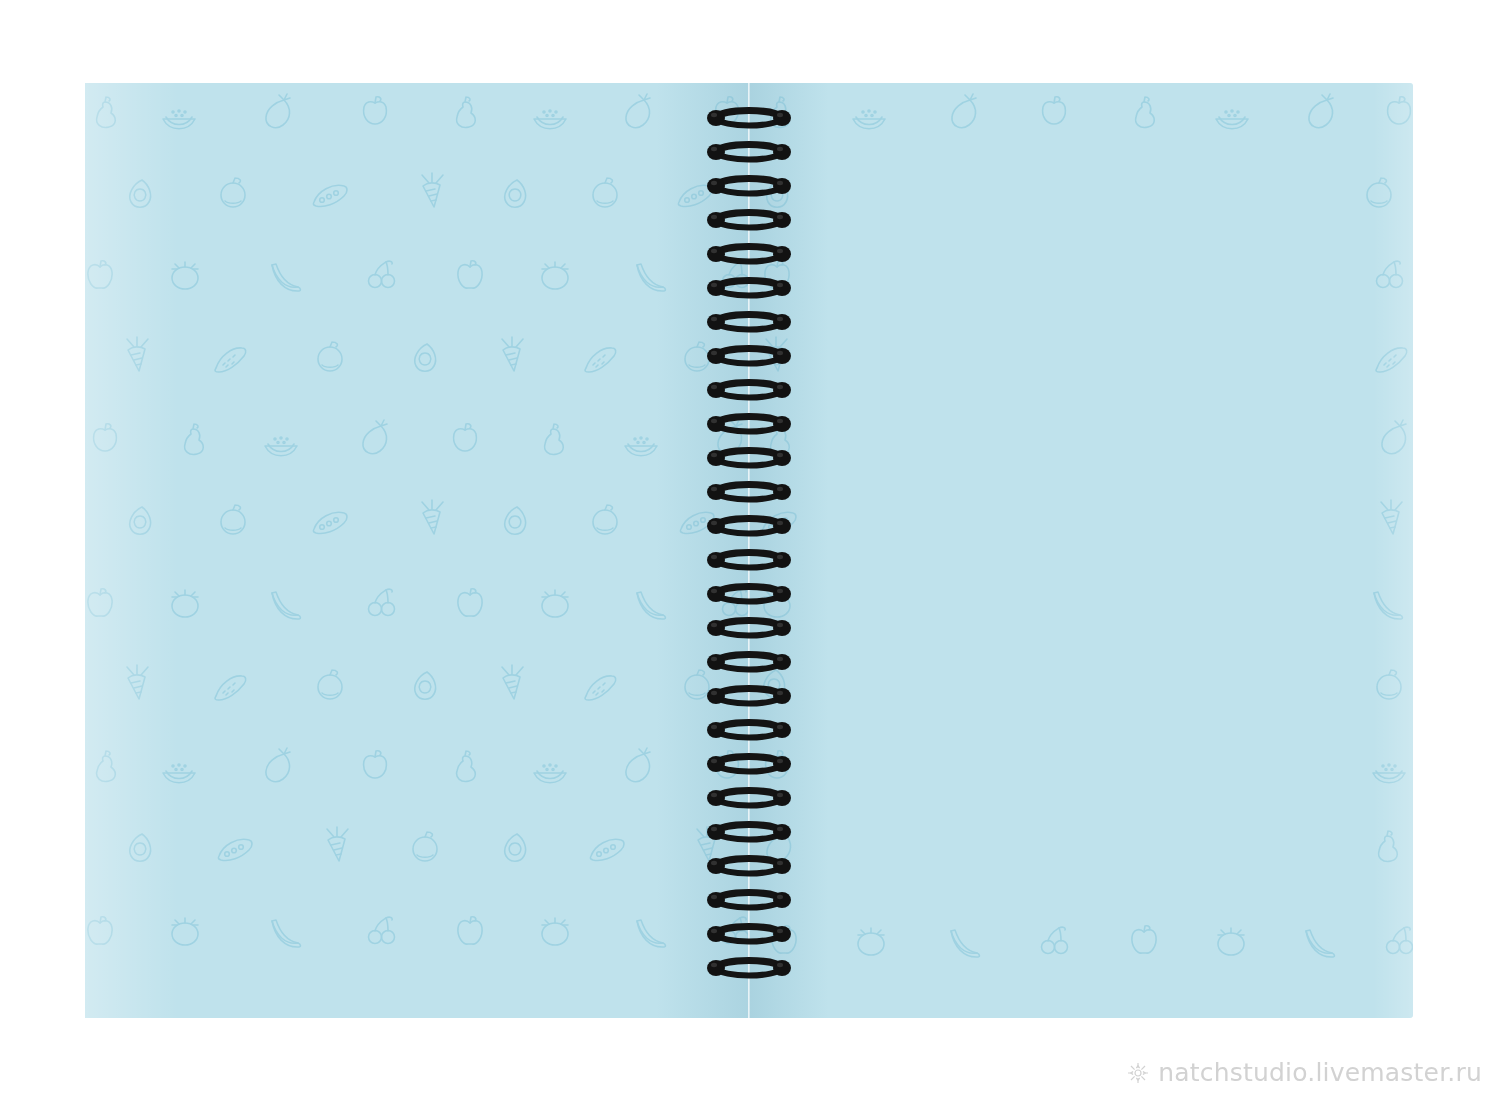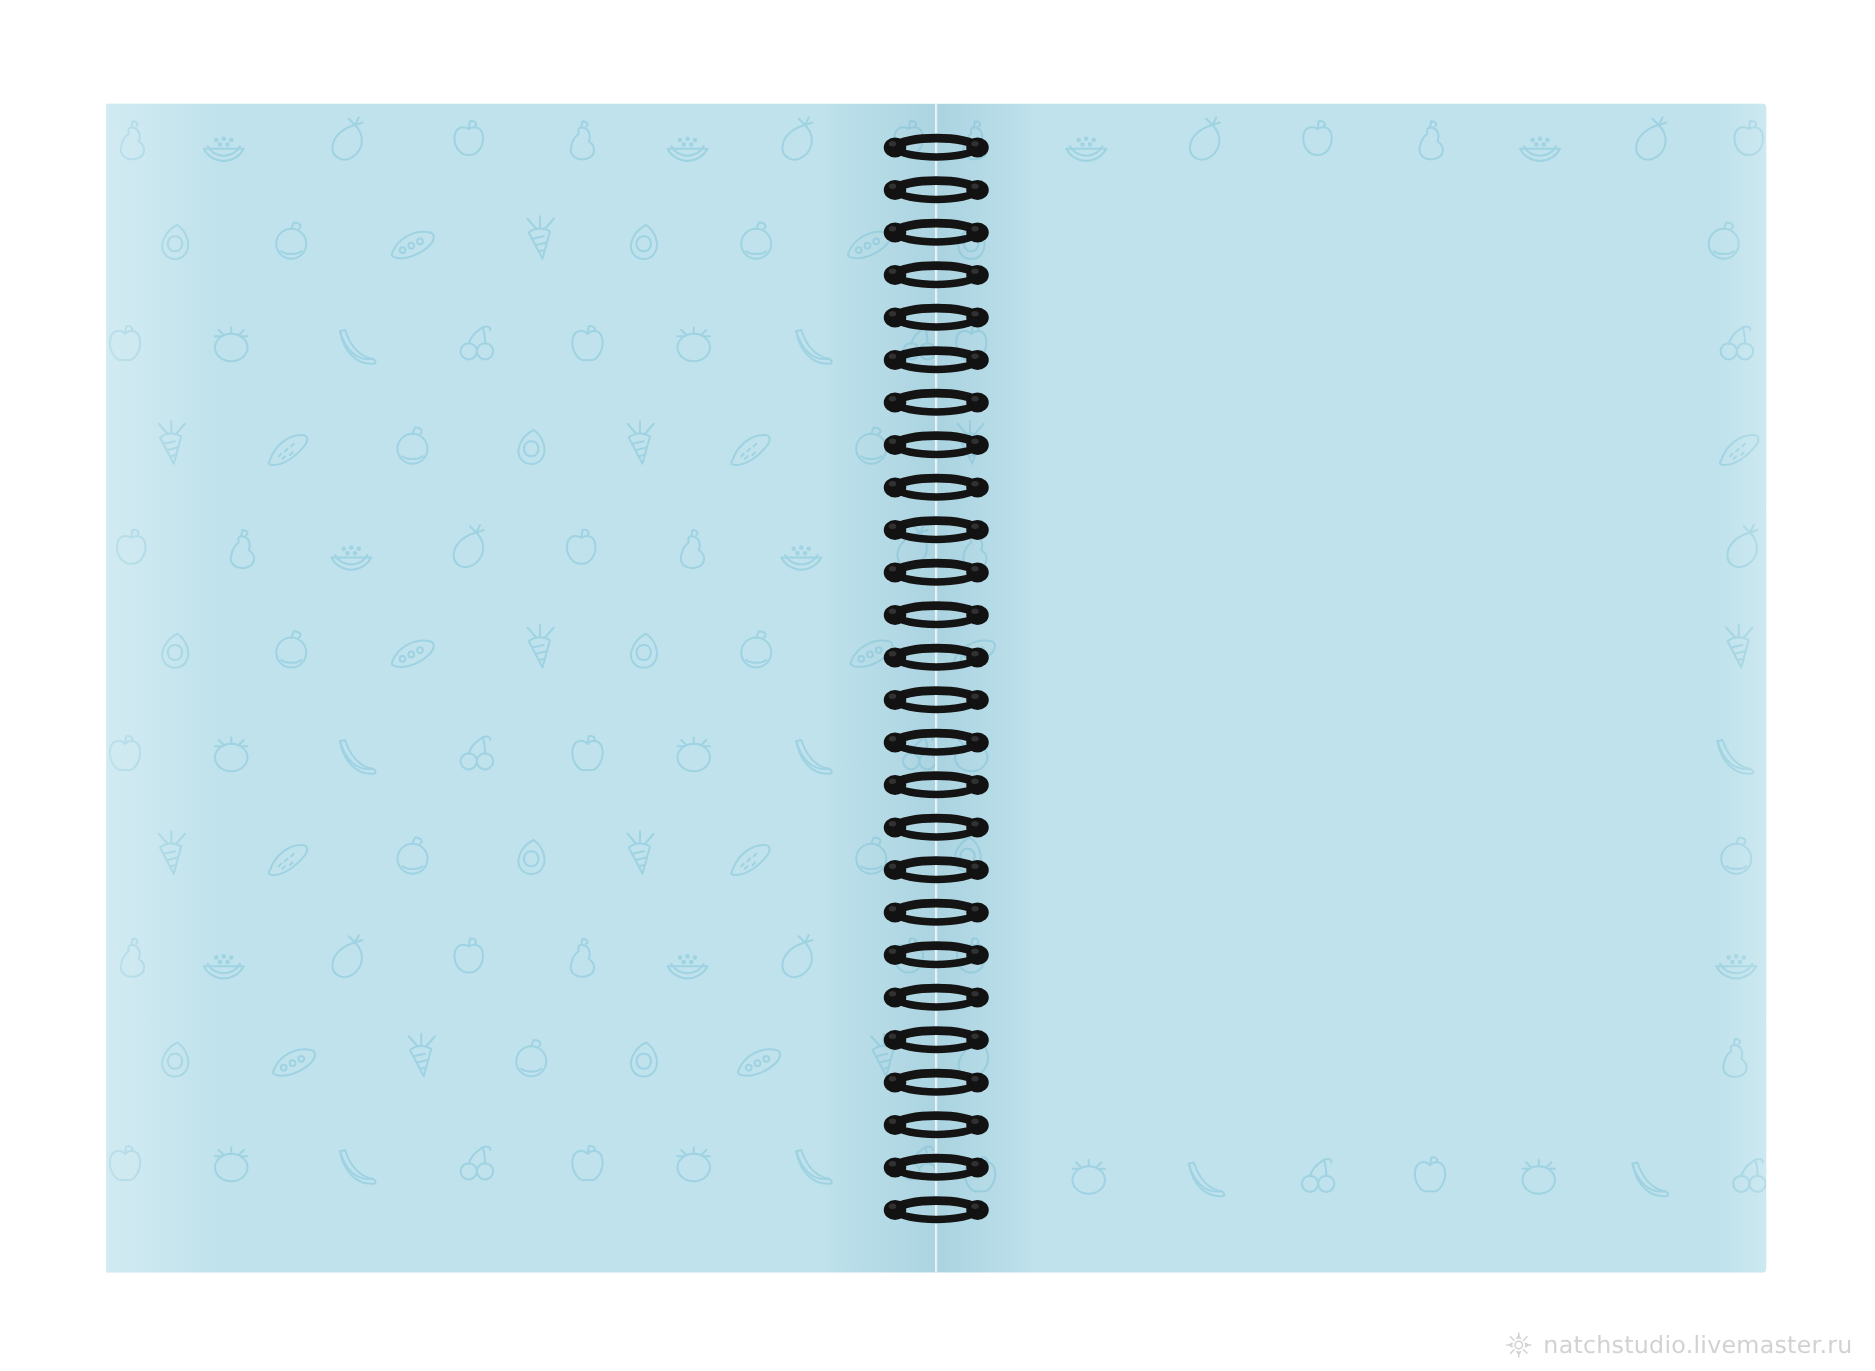--- a/index.html
+++ b/index.html
@@ -67,21 +67,21 @@
     background:linear-gradient(to right,rgba(255,255,255,.85),rgba(255,255,255,.35));
     z-index:30;
   }
 
   
   #watermark{
     position:absolute;
     right:18px; bottom:10px;
     display:flex; align-items:center; gap:9px;
     color:#d2d2d2;
-    font-size:19px;
+    font-size:25px;
     letter-spacing:.2px;
     font-family:"DejaVu Sans",sans-serif;
   }
   #watermark svg{display:block;}
 </style>
 </head>
 <body>
 
 <div id="spread">
 

